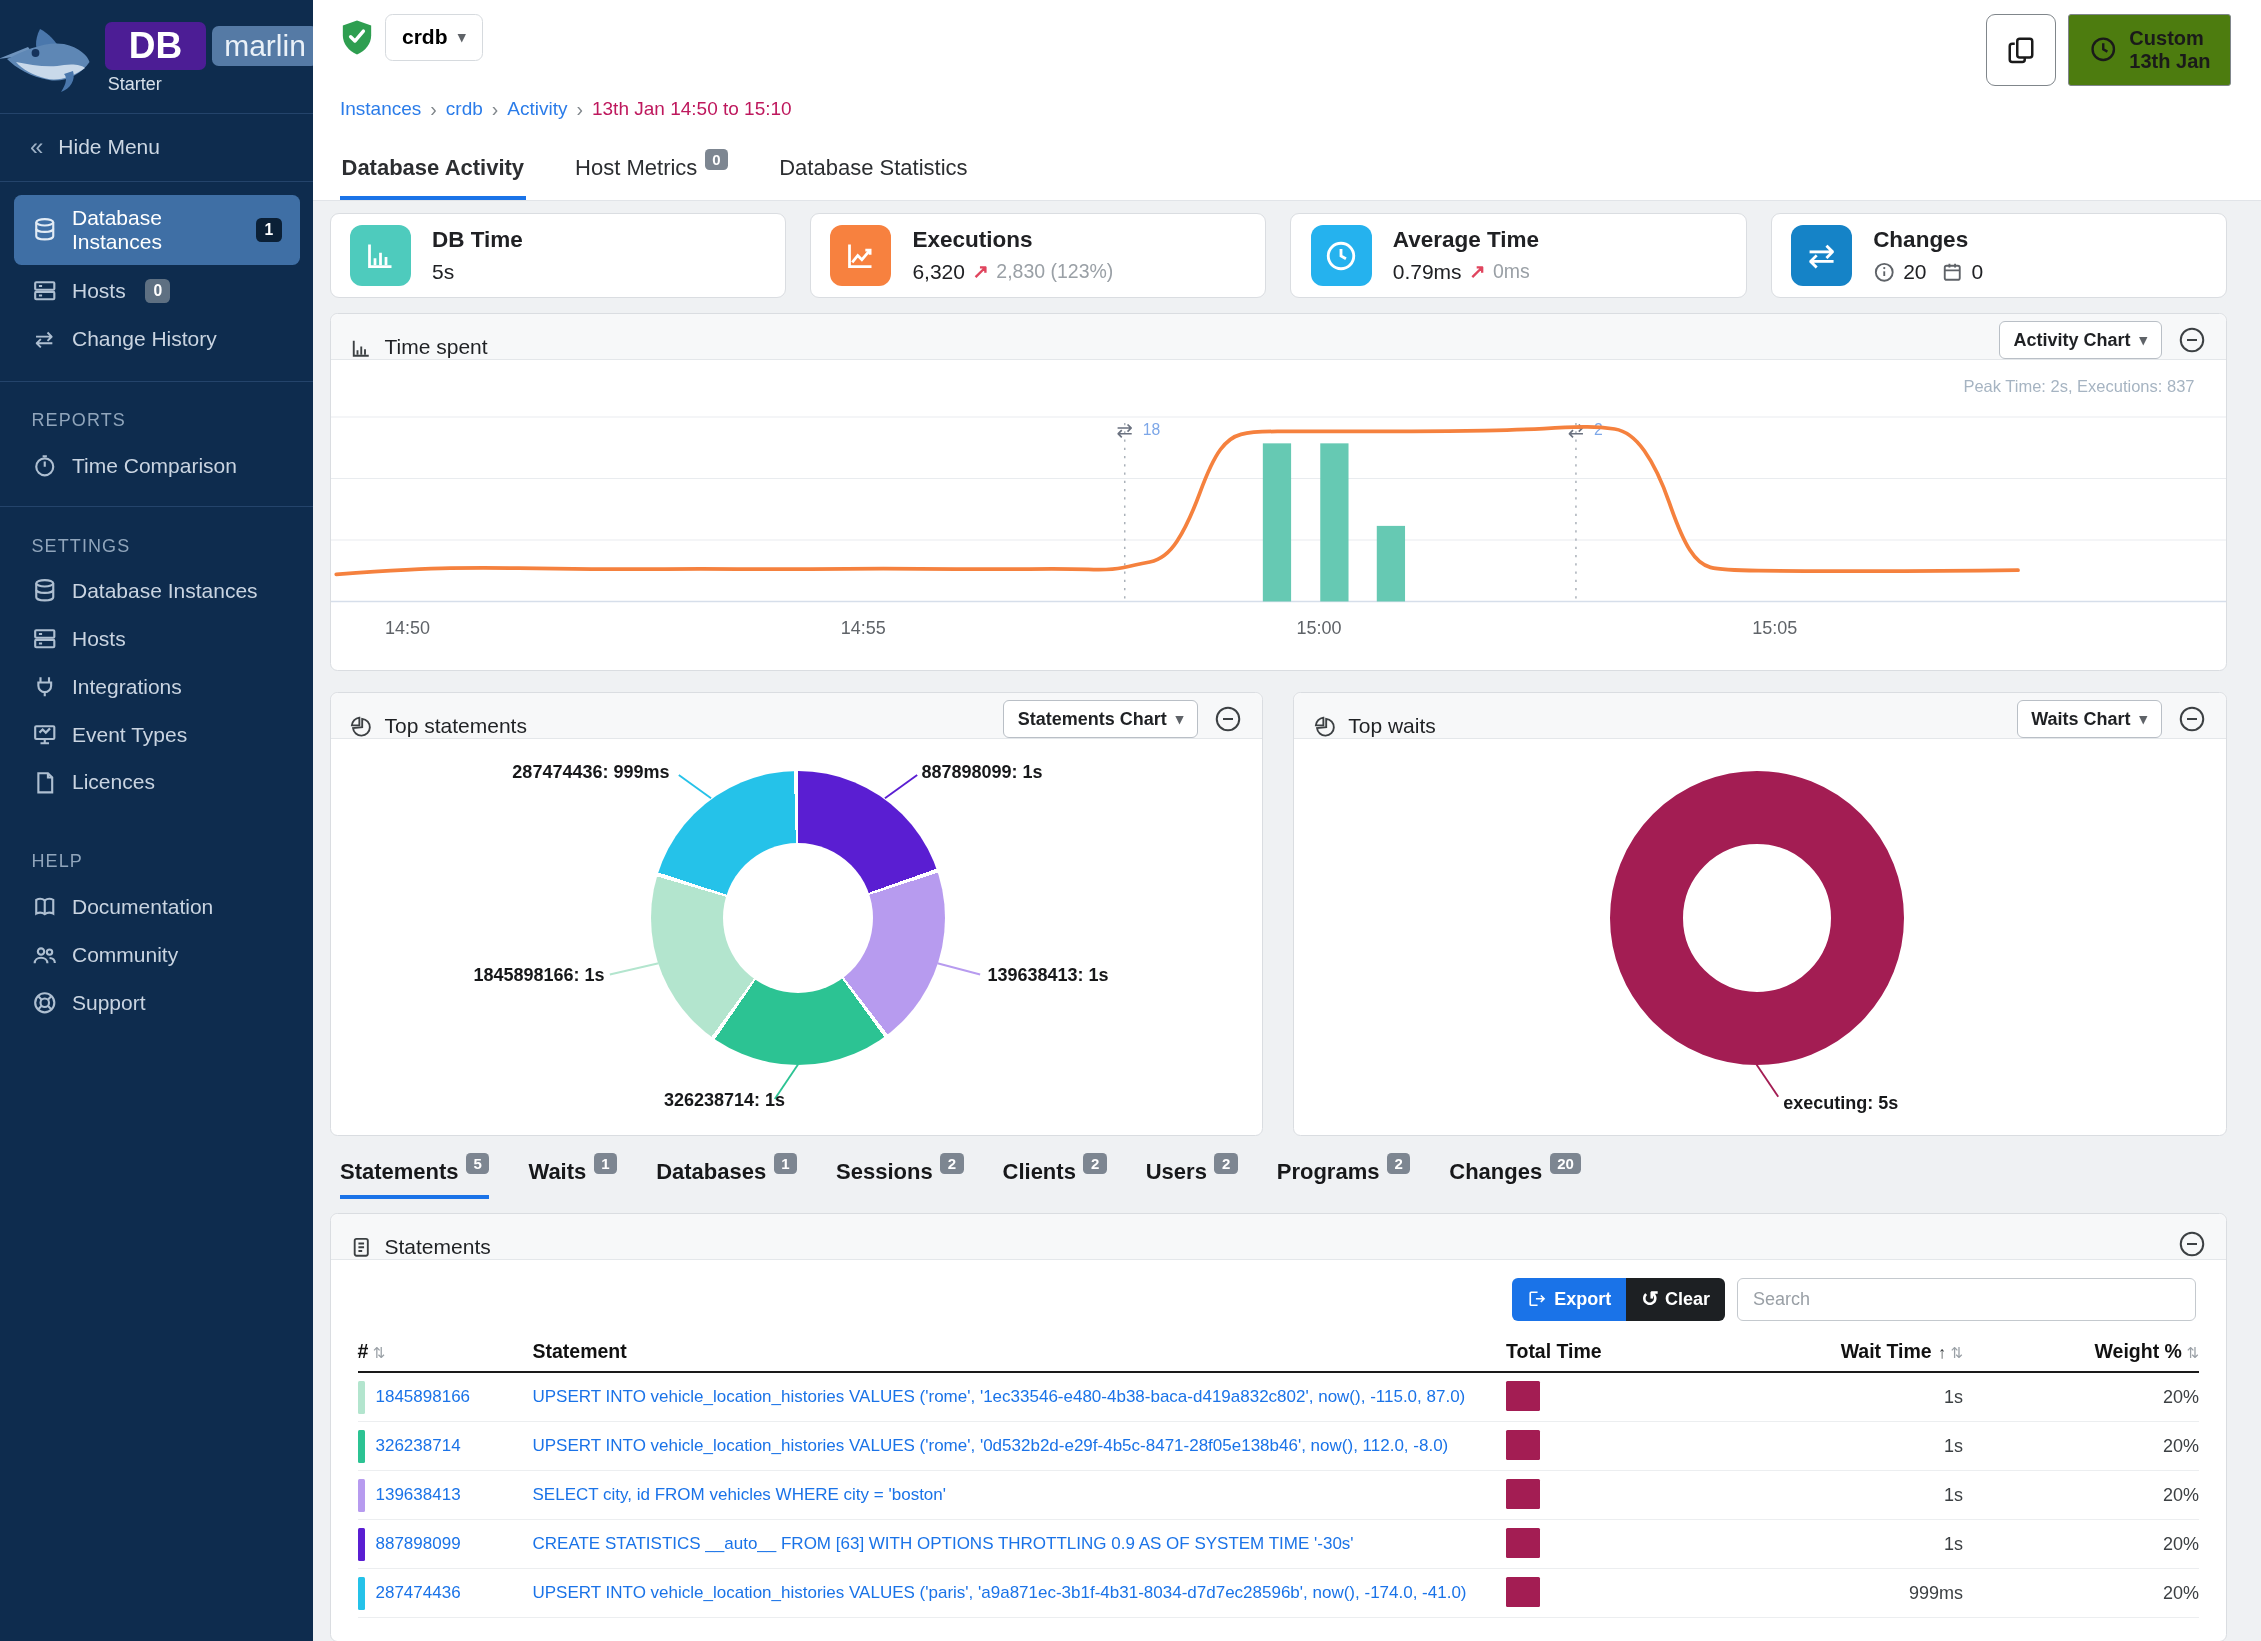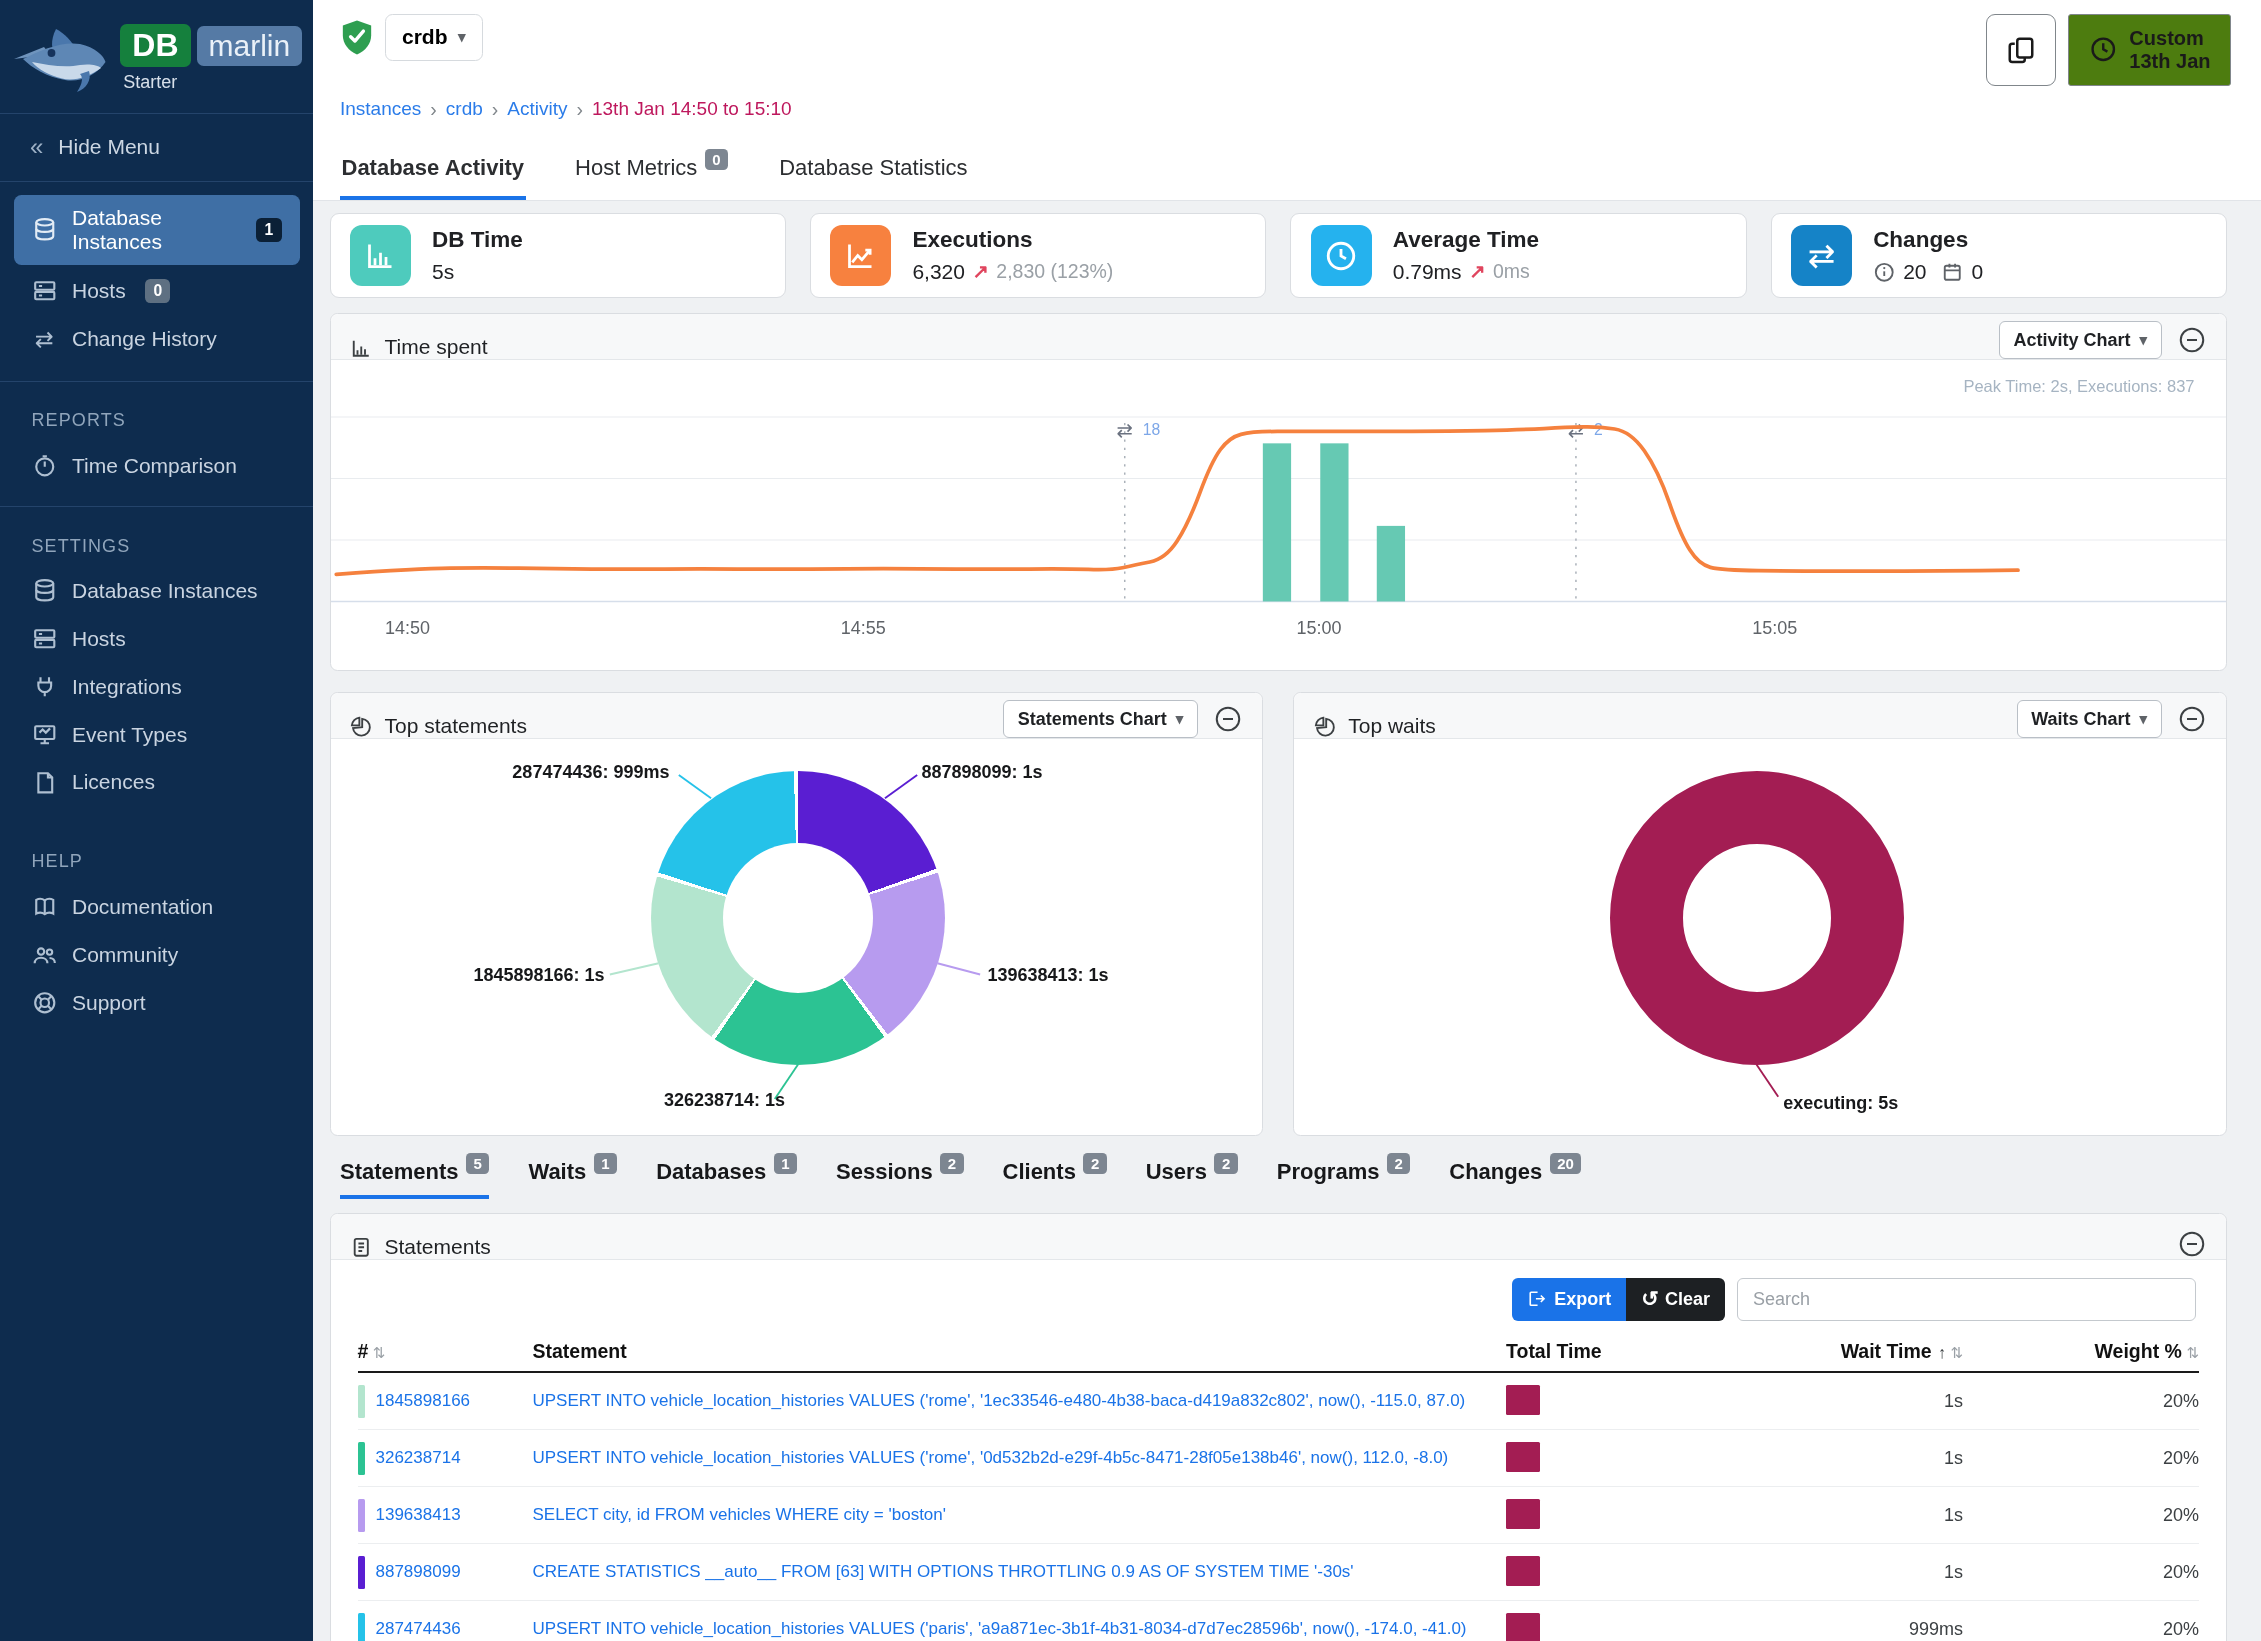--- a/index.html
+++ b/index.html
@@ -8,21 +8,21 @@
     font-family: "Liberation Sans", sans-serif;
     background: #eff1f3; display: flex; color: #202124;
   }
   svg { display: block; }
 
   
   .sidebar { width: 313px; flex-shrink: 0; background: #0e2c4e; color: #c6d2e0; display: flex; flex-direction: column; }
   .brand { display: flex; align-items: center; justify-content: center; padding: 19.5px 7.5px 15px; gap: 4.5px; }
   .brand-right { display: flex; flex-direction: column; gap: 4.5px; }
   .brand-badges { display: flex; gap: 6px; align-items: center; }
-  .badge-db { background: #15803d; color: #fff; font-weight: bold; font-size: 32px; padding: 3px 12px; border-radius: 6.7px; }
+  .badge-db { background: #4c1d95; color: #fff; font-weight: bold; font-size: 37px; padding: 3px 24px; border-radius: 6.7px; }
   .badge-marlin { background: #557aa5; color: #eaf1f8; font-size: 30px; padding: 3px 12px; border-radius: 6.7px; }
   .edition { color: #d7e0ea; font-size: 18px; padding-left: 3px; }
   .side-div { border-top: 0.7px solid #24446b; }
   .hide-menu { display: flex; align-items: center; gap: 15px; padding: 19.5px 30px; font-size: 21px; color: #ccd7e3; cursor: pointer; }
   .hide-chevrons { font-size: 24px; color: #9db1c6; }
   .side-section { padding: 12px 0 16.5px; }
   .side-title { font-size: 18px; letter-spacing: 1.1px; color: #90a5bb; padding: 16.5px 31.5px 10.5px; }
   .side-item { display: flex; align-items: center; gap: 15px; padding: 11.2px 31.5px; font-size: 21px; color: #c9d4e1; cursor: pointer; }
   .side-item .s-icon { width: 25.5px; height: 25.5px; color: #aebfd1; flex-shrink: 0; }
   .side-item.active { background: #3f6fa5; margin: 1.5px 13.5px; padding: 11.2px 18px; border-radius: 7.5px; color: #ffffff; }
@@ -101,21 +101,21 @@
   .undo-glyph { font-size: 21px; }
   .search-input { margin-left: 12px; width: 459px; height: 43px; border: 0.7px solid #c4c9ce; border-radius: 6px; font-size: 18px; padding: 0 15px; color: #3c4043; font-family: "Liberation Sans", sans-serif; }
   .search-input::placeholder { color: #9aa0a6; }
 
   .stmt-table { padding: 0 27px 22.5px; }
   .t-head { display: grid; grid-template-columns: 175px 1fr 247px 210px 236px; align-items: center; height: 42px; border-bottom: 2.2px solid #1a1a1a; }
   .t-head > div { font-size: 19.5px; font-weight: bold; color: #111; }
   .sort-glyph { color: #9aa0a6; font-size: 15px; font-weight: normal; margin-left: 4.5px; }
   .sort-active { color: #3c4043; font-size: 16.5px; margin-left: 6px; }
   .col-right { text-align: right; }
-  .t-row { display: grid; grid-template-columns: 175px 1fr 247px 210px 236px; align-items: center; height: 57px; border-bottom: 1.5px solid #eceef0; }
+  .t-row { display: grid; grid-template-columns: 175px 1fr 247px 210px 236px; align-items: center; height: 49px; border-bottom: 1.5px solid #eceef0; }
   .id-cell { display: flex; align-items: center; gap: 10.5px; }
   .row-bar { width: 7.5px; height: 33px; border-radius: 1.5px; flex-shrink: 0; }
   .t-row a { color: #1a73e8; text-decoration: none; font-size: 17px; cursor: pointer; }
   .stmt-cell { overflow: hidden; white-space: nowrap; padding-right: 22.5px; }
   .tt-bar { width: 34px; height: 30px; border-radius: 1.5px; }
   .val-cell { font-size: 18px; color: #3c4043; }
 </style>
 </head>
 <body>
 

